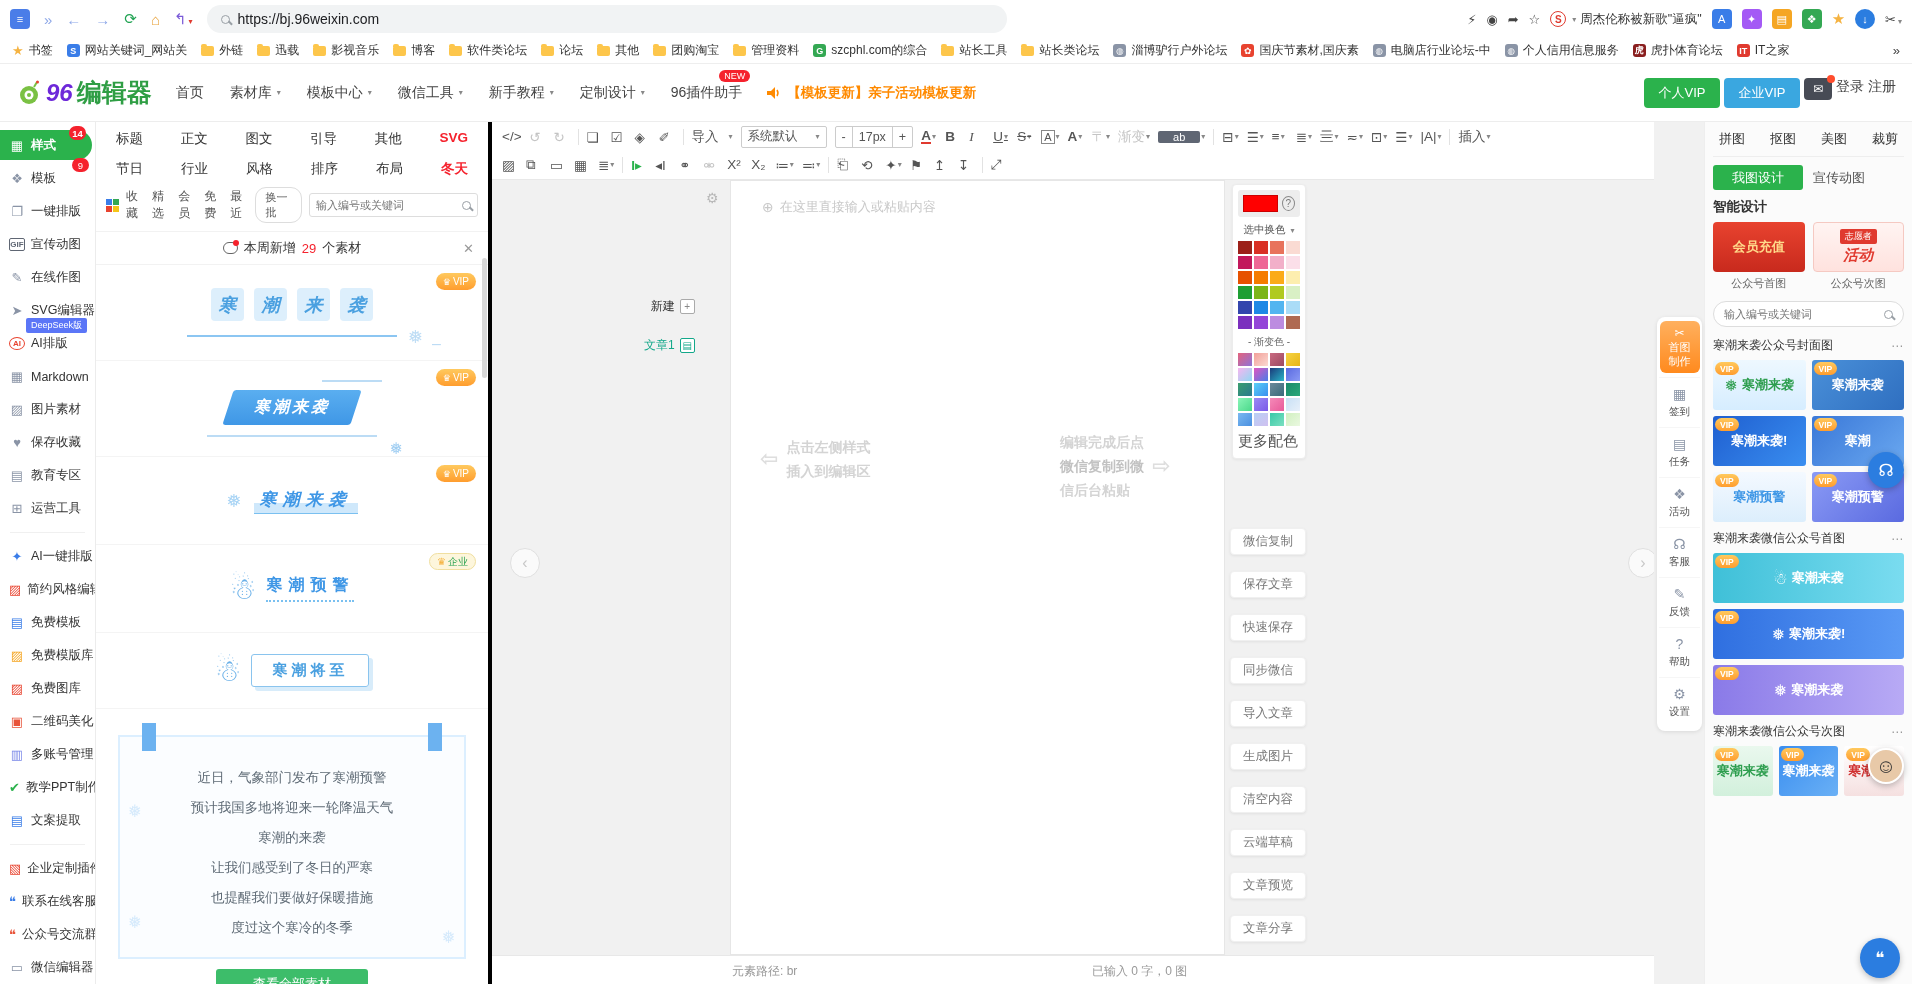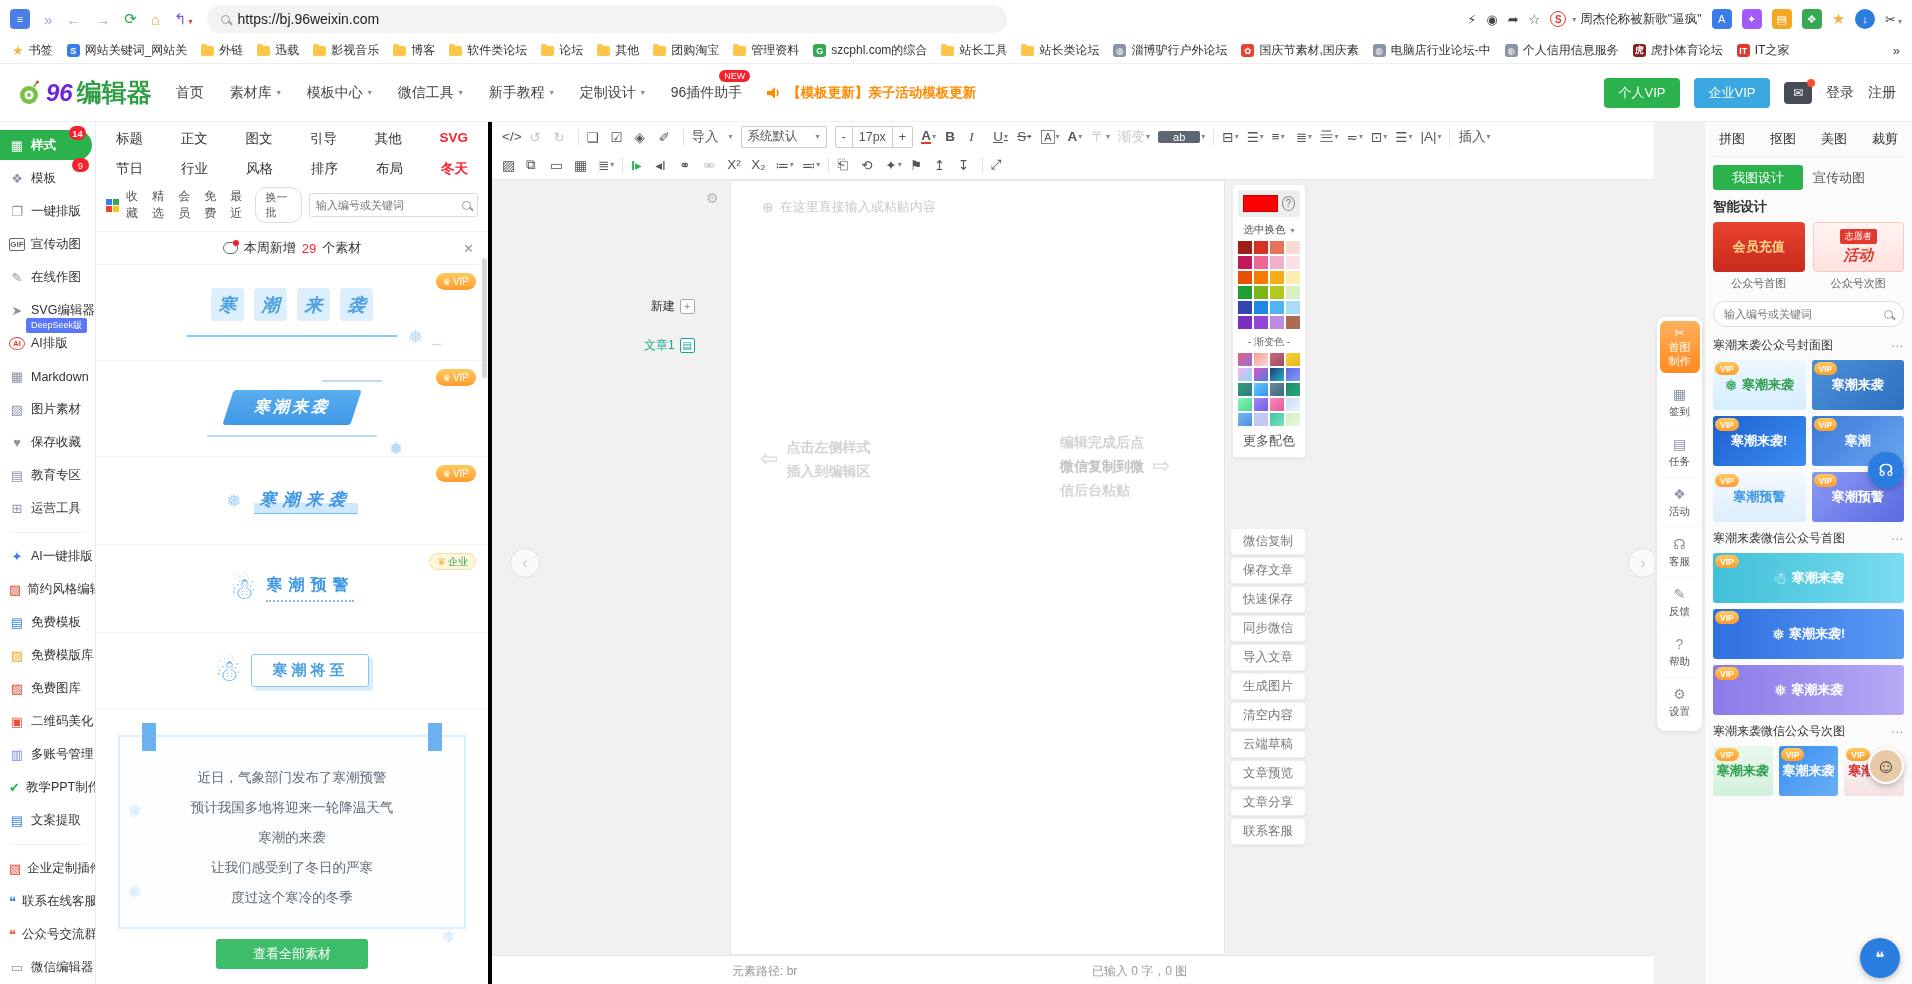--- a/index.html
+++ b/index.html
@@ -26,21 +26,21 @@
   .star{color:#f5b342;font-size:13px}
   
   .hdr{height:58px;display:flex;align-items:center;padding:0 16px;gap:24px;background:#fff;border-bottom:1px solid #ededed}
   .logo{display:flex;align-items:center;gap:4px;min-width:120px}
   .logo .n96{font-size:24px;font-weight:bold;font-style:italic;color:#6d28d9}
   .logo .rest{font-size:25px;font-weight:bold;color:#2f9e44}
   .nav{display:flex;align-items:center;gap:26px;font-size:14px;color:#444}
   .navitem{display:flex;align-items:center;gap:3px;position:relative}
   .newb{position:absolute;top:-14px;right:-8px;background:#f5222d;color:#fff;font-size:9px;padding:1px 5px;border-radius:7px}
   .ann{display:flex;align-items:center;gap:5px;color:#ff8a00;font-size:13.5px;font-weight:bold}
-  .hdr-right{margin-left:auto;display:flex;align-items:center;gap:14px}
+  .hdr-right{margin-left:auto;display:flex;gap:4px}
   .vipbtn{width:76px;height:30px;border-radius:4px;color:#fff;font-size:13px;display:flex;align-items:center;justify-content:center}
   .mailico{width:28px;height:22px;background:#474b55;border-radius:4px;color:#fff;font-size:12px;display:flex;align-items:center;justify-content:center;position:relative}
   .mailico::after{content:"";position:absolute;top:-3px;right:-3px;width:8px;height:8px;border-radius:50%;background:#ff4d2e}
   .hlink{font-size:14px;color:#444}
   
   .main{display:flex;height:862px}
   .sbar{width:96px;border-right:1px solid #ececec;padding-top:6px;overflow:hidden;position:relative;background:#fff}
   .sitem{height:33px;display:flex;align-items:center;gap:6px;padding-left:9px;font-size:12.5px;color:#333;position:relative;white-space:nowrap}
   .sitem .sicon{width:16px;text-align:center;font-size:13px}
   .sitem.active{background:#2bb24c;color:#fff;width:92px;border-radius:0 16px 16px 0;height:30px;margin:2px 0;font-weight:bold}
@@ -125,23 +125,23 @@
   .carrL{left:18px}.carrR{left:1136px}
   
   .cpanel{position:absolute;left:740px;top:4px;width:74px;background:#fff;border:1px solid #ececec;border-radius:4px;padding:5px 5px 7px 5px;box-shadow:0 1px 3px rgba(0,0,0,.06)}
   .cur{background:#ededed;border-radius:3px;padding:5px;display:flex;align-items:center;gap:4px}
   .curswatch{width:40px;height:17px;border:1px solid #c00}
   .help{width:15px;height:15px;border:1.5px solid #888;border-radius:50%;color:#777;font-size:10px;display:flex;align-items:center;justify-content:center}
   .cptitle{font-size:10.5px;color:#555;text-align:center;margin:6px 0 4px 0}
   .grid4{display:grid;grid-template-columns:repeat(4,14px);gap:2px;justify-content:center}
   .grid4 span{width:14px;height:13px;display:block}
   .gradt{font-size:10px;color:#666;text-align:center;margin:6px 0 4px 0}
-  .morec{font-size:13px;color:#555;text-align:center;margin-top:6px}
-  
-  .acts{position:absolute;left:738px;top:348px;display:flex;flex-direction:column;gap:2px}
+  .morec{font-size:15px;color:#555;text-align:left;margin-top:6px}
+  
+  .acts{position:absolute;left:738px;top:348px;display:flex;flex-direction:column;gap:16px}
   .abtn{width:76px;height:27px;background:#fff;border:1px solid #f0f0f0;border-radius:4px;box-shadow:0 1px 3px rgba(0,0,0,.07);color:#777;font-size:12.5px;display:flex;align-items:center;justify-content:center}
   .statusbar{height:29px;background:#fff;border-top:1px solid #e8e8e8;position:relative;font-size:12px;color:#999}
   .statusbar .sl{position:absolute;left:240px;top:7px}
   .statusbar .sr{position:absolute;left:600px;top:7px}
   
   .strip{width:50px;background:#f1f1f1;position:relative}
   .stripcard{position:absolute;top:195px;left:3px;width:45px;background:#fff;border-radius:8px;box-shadow:0 1px 4px rgba(0,0,0,.1);padding:4px 2px;display:flex;flex-direction:column;align-items:center}
   .mainbtn{width:40px;border-radius:6px;background:linear-gradient(180deg,#ffb05e,#ff8a1e);color:#fff;font-size:11px;text-align:center;padding:5px 0;line-height:14px;margin-bottom:4px}
   .mainbtn .sc{font-size:12px}
   .stitem{width:100%;padding:8px 0;display:flex;flex-direction:column;align-items:center;gap:3px;color:#555;font-size:10.5px;border-top:1px solid #f6f6f6}
@@ -576,20 +576,21 @@
       <div>
         <div class="frame">
           <span class="fl a">❅</span>
           <span class="fl b">❅</span>
           <span class="fl c">❅</span>
           <div id="clines">
               <div class="cline">近日，气象部门发布了寒潮预警</div>
               <div class="cline">预计我国多地将迎来一轮降温天气</div>
               <div class="cline">寒潮的来袭</div>
               <div class="cline">让我们感受到了冬日的严寒</div>
+              <div class="cline">也提醒我们要做好保暖措施</div>
               <div class="cline">度过这个寒冷的冬季</div>
             </div>
         </div>
         <button class="viewall">查看全部素材</button>
       </div>
       <div class="pscroll"></div>
     </div>
 
     <div class="ed">
       <div class="tbar">

